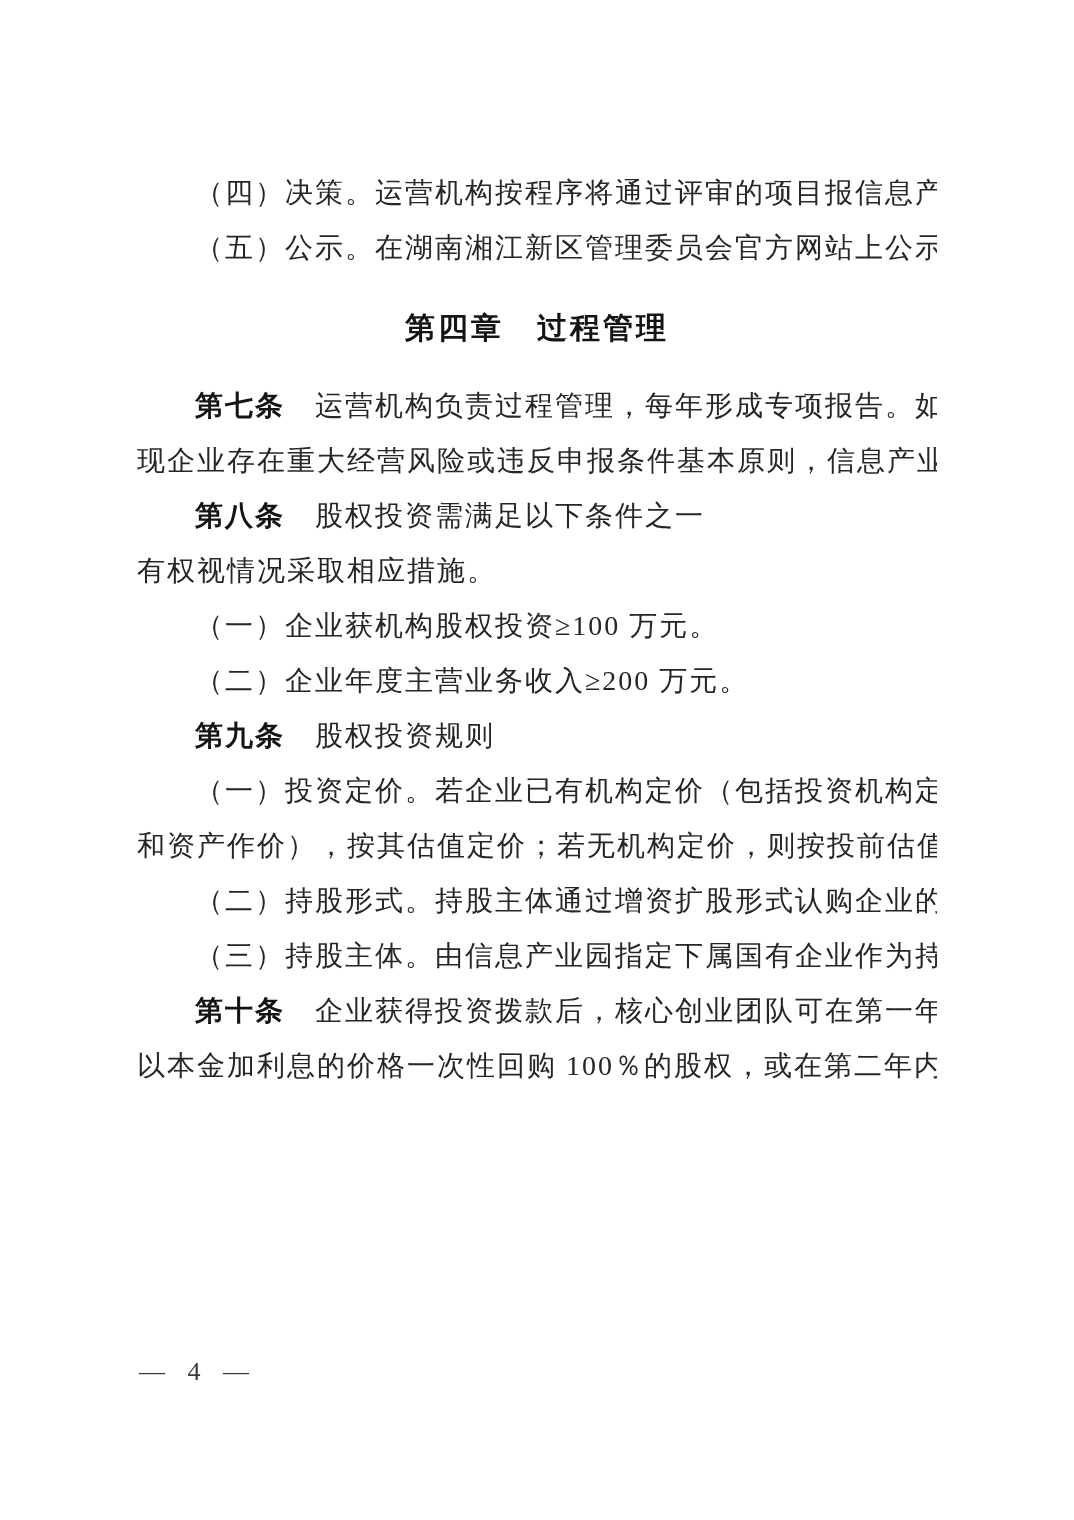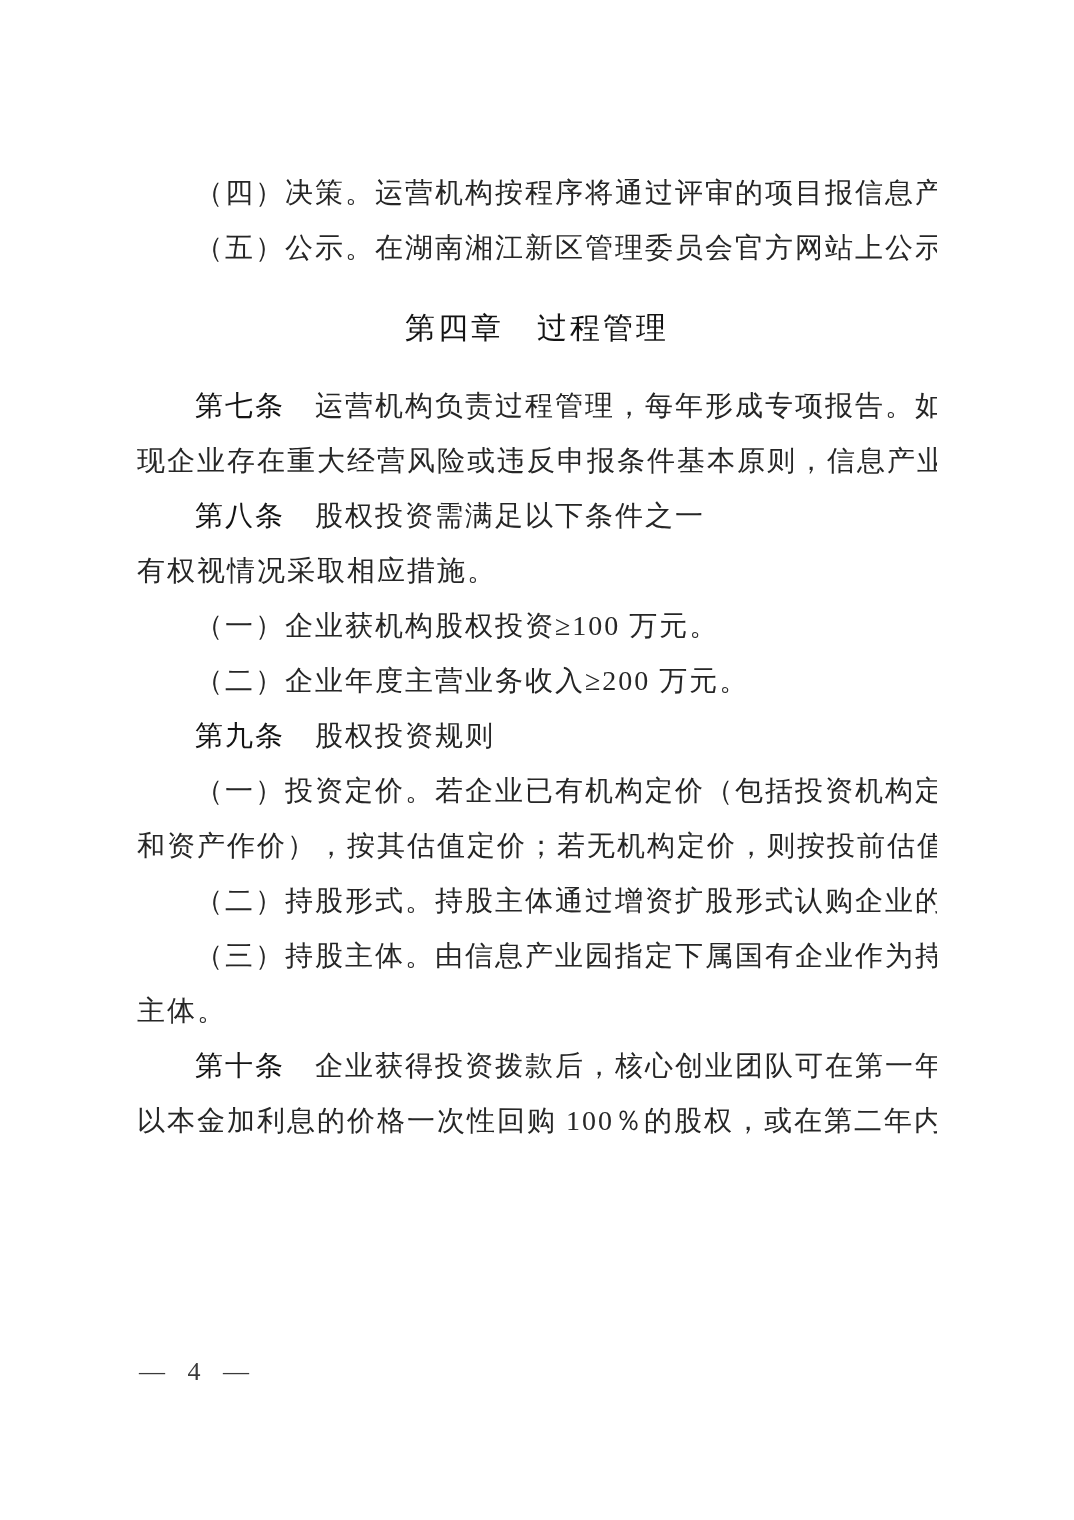--- a/index.html
+++ b/index.html
@@ -42,21 +42,21 @@
     font-weight: bold;
     font-family: "Liberation Sans", "DejaVu Sans", sans-serif;
     color: #141414;
     text-align: center;
     text-align-last: center;
     margin-top: 25px;
     margin-bottom: 23px;
     letter-spacing: 3px;
   }
   .b {
-    font-weight: normal;
+    font-weight: bold;
     font-family: "Liberation Sans", "DejaVu Sans", sans-serif;
     color: #141414;
   }
   .page-footer {
     position: absolute;
     left: 139px;
     top: 1352px;
     font-size: 26px;
     line-height: 40px;
     color: #3a3a3a;
@@ -75,18 +75,17 @@
     <div class="line fill"><span>现企业存在重大经营风险或违反申报条件基本原则，信息产业园</span></div>
     <div class="line indent"><span class="b">第八条</span><span>　股权投资需满足以下条件之一</span></div>
     <div class="line"><span>有权视情况采取相应措施。</span></div>
     <div class="line indent"><span>（一）企业获机构股权投资≥100 万元。</span></div>
     <div class="line indent"><span>（二）企业年度主营业务收入≥200 万元。</span></div>
     <div class="line indent"><span class="b">第九条</span><span>　股权投资规则</span></div>
     <div class="line indent fill"><span>（一）投资定价。若企业已有机构定价（包括投资机构定价</span></div>
     <div class="line fill"><span>和资产作价），按其估值定价；若无机构定价，则按投前估值</span></div>
     <div class="line indent fill"><span>（二）持股形式。持股主体通过增资扩股形式认购企业的新</span></div>
     <div class="line indent fill"><span>（三）持股主体。由信息产业园指定下属国有企业作为持股</span></div>
-    <div class="line"><span>主体。</span></div>
     <div class="line indent fill"><span class="b">第十条</span><span>　企业获得投资拨款后，核心创业团队可在第一年内</span></div>
     <div class="line fill"><span>以本金加利息的价格一次性回购 100％的股权，或在第二年内以</span></div>
   </div>
 
 <div class="page-footer">— 4 —</div>
 
 </body></html>

